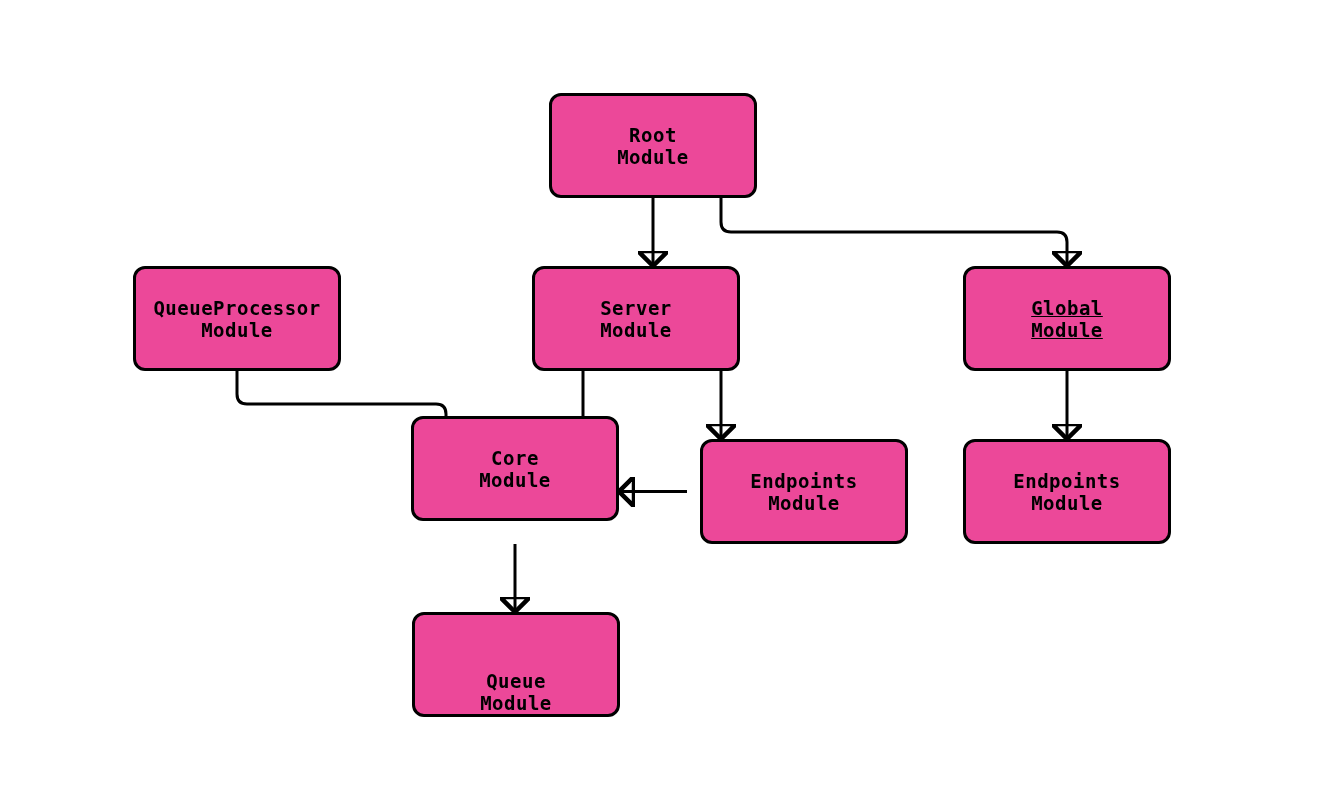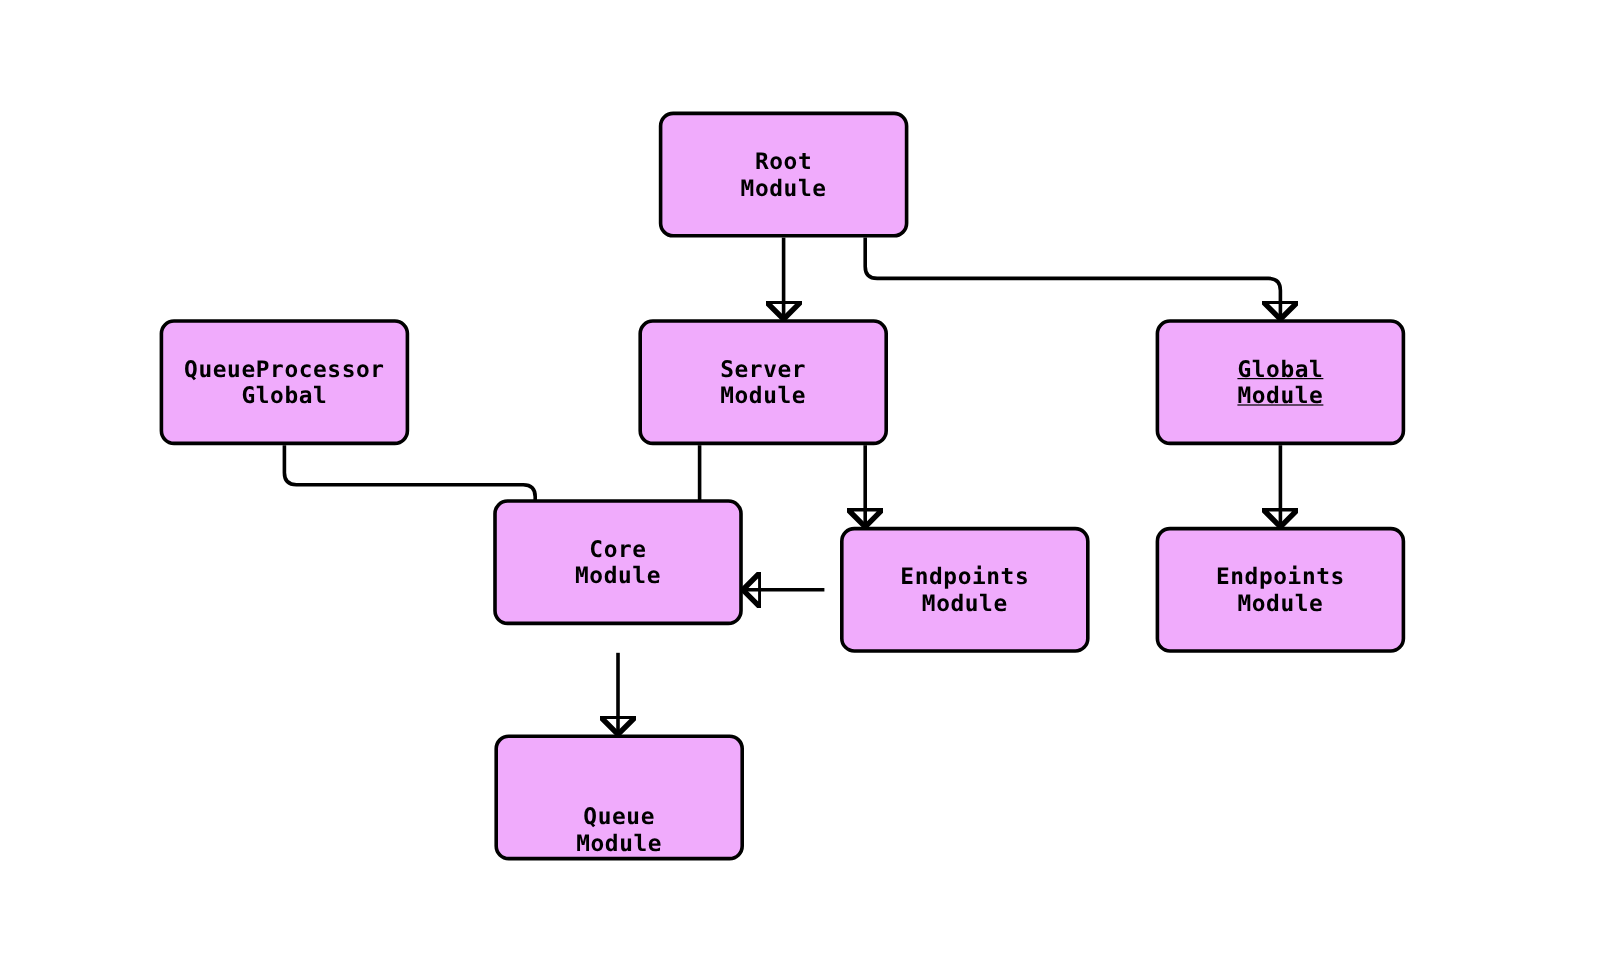--- a/index.html
+++ b/index.html
@@ -25,21 +25,21 @@
   .edges-svg path {
     fill: none;
     stroke: #000000;
     stroke-width: 3;
   }
   .node {
     position: absolute;
     width: 208px;
     height: 105px;
     box-sizing: border-box;
-    background: #f0abfc;
+    background: #ec4899;
     border: 3px solid #000000;
     border-radius: 12px;
     display: flex;
     align-items: center;
     justify-content: center;
     text-align: center;
   }
   .node .label {
     font-size: 19px;
     line-height: 22px;
@@ -85,21 +85,21 @@
 Module</span>
   </div>
 
   <div class="node node-server">
     <span class="label">Server
 Module</span>
   </div>
 
   <div class="node node-queueprocessor">
     <span class="label">QueueProcessor
-Global</span>
+Module</span>
   </div>
 
   <div class="node node-global">
     <span class="label">Global
 Module</span>
   </div>
 
   <div class="node node-core">
     <span class="label">Core
 Module</span>

